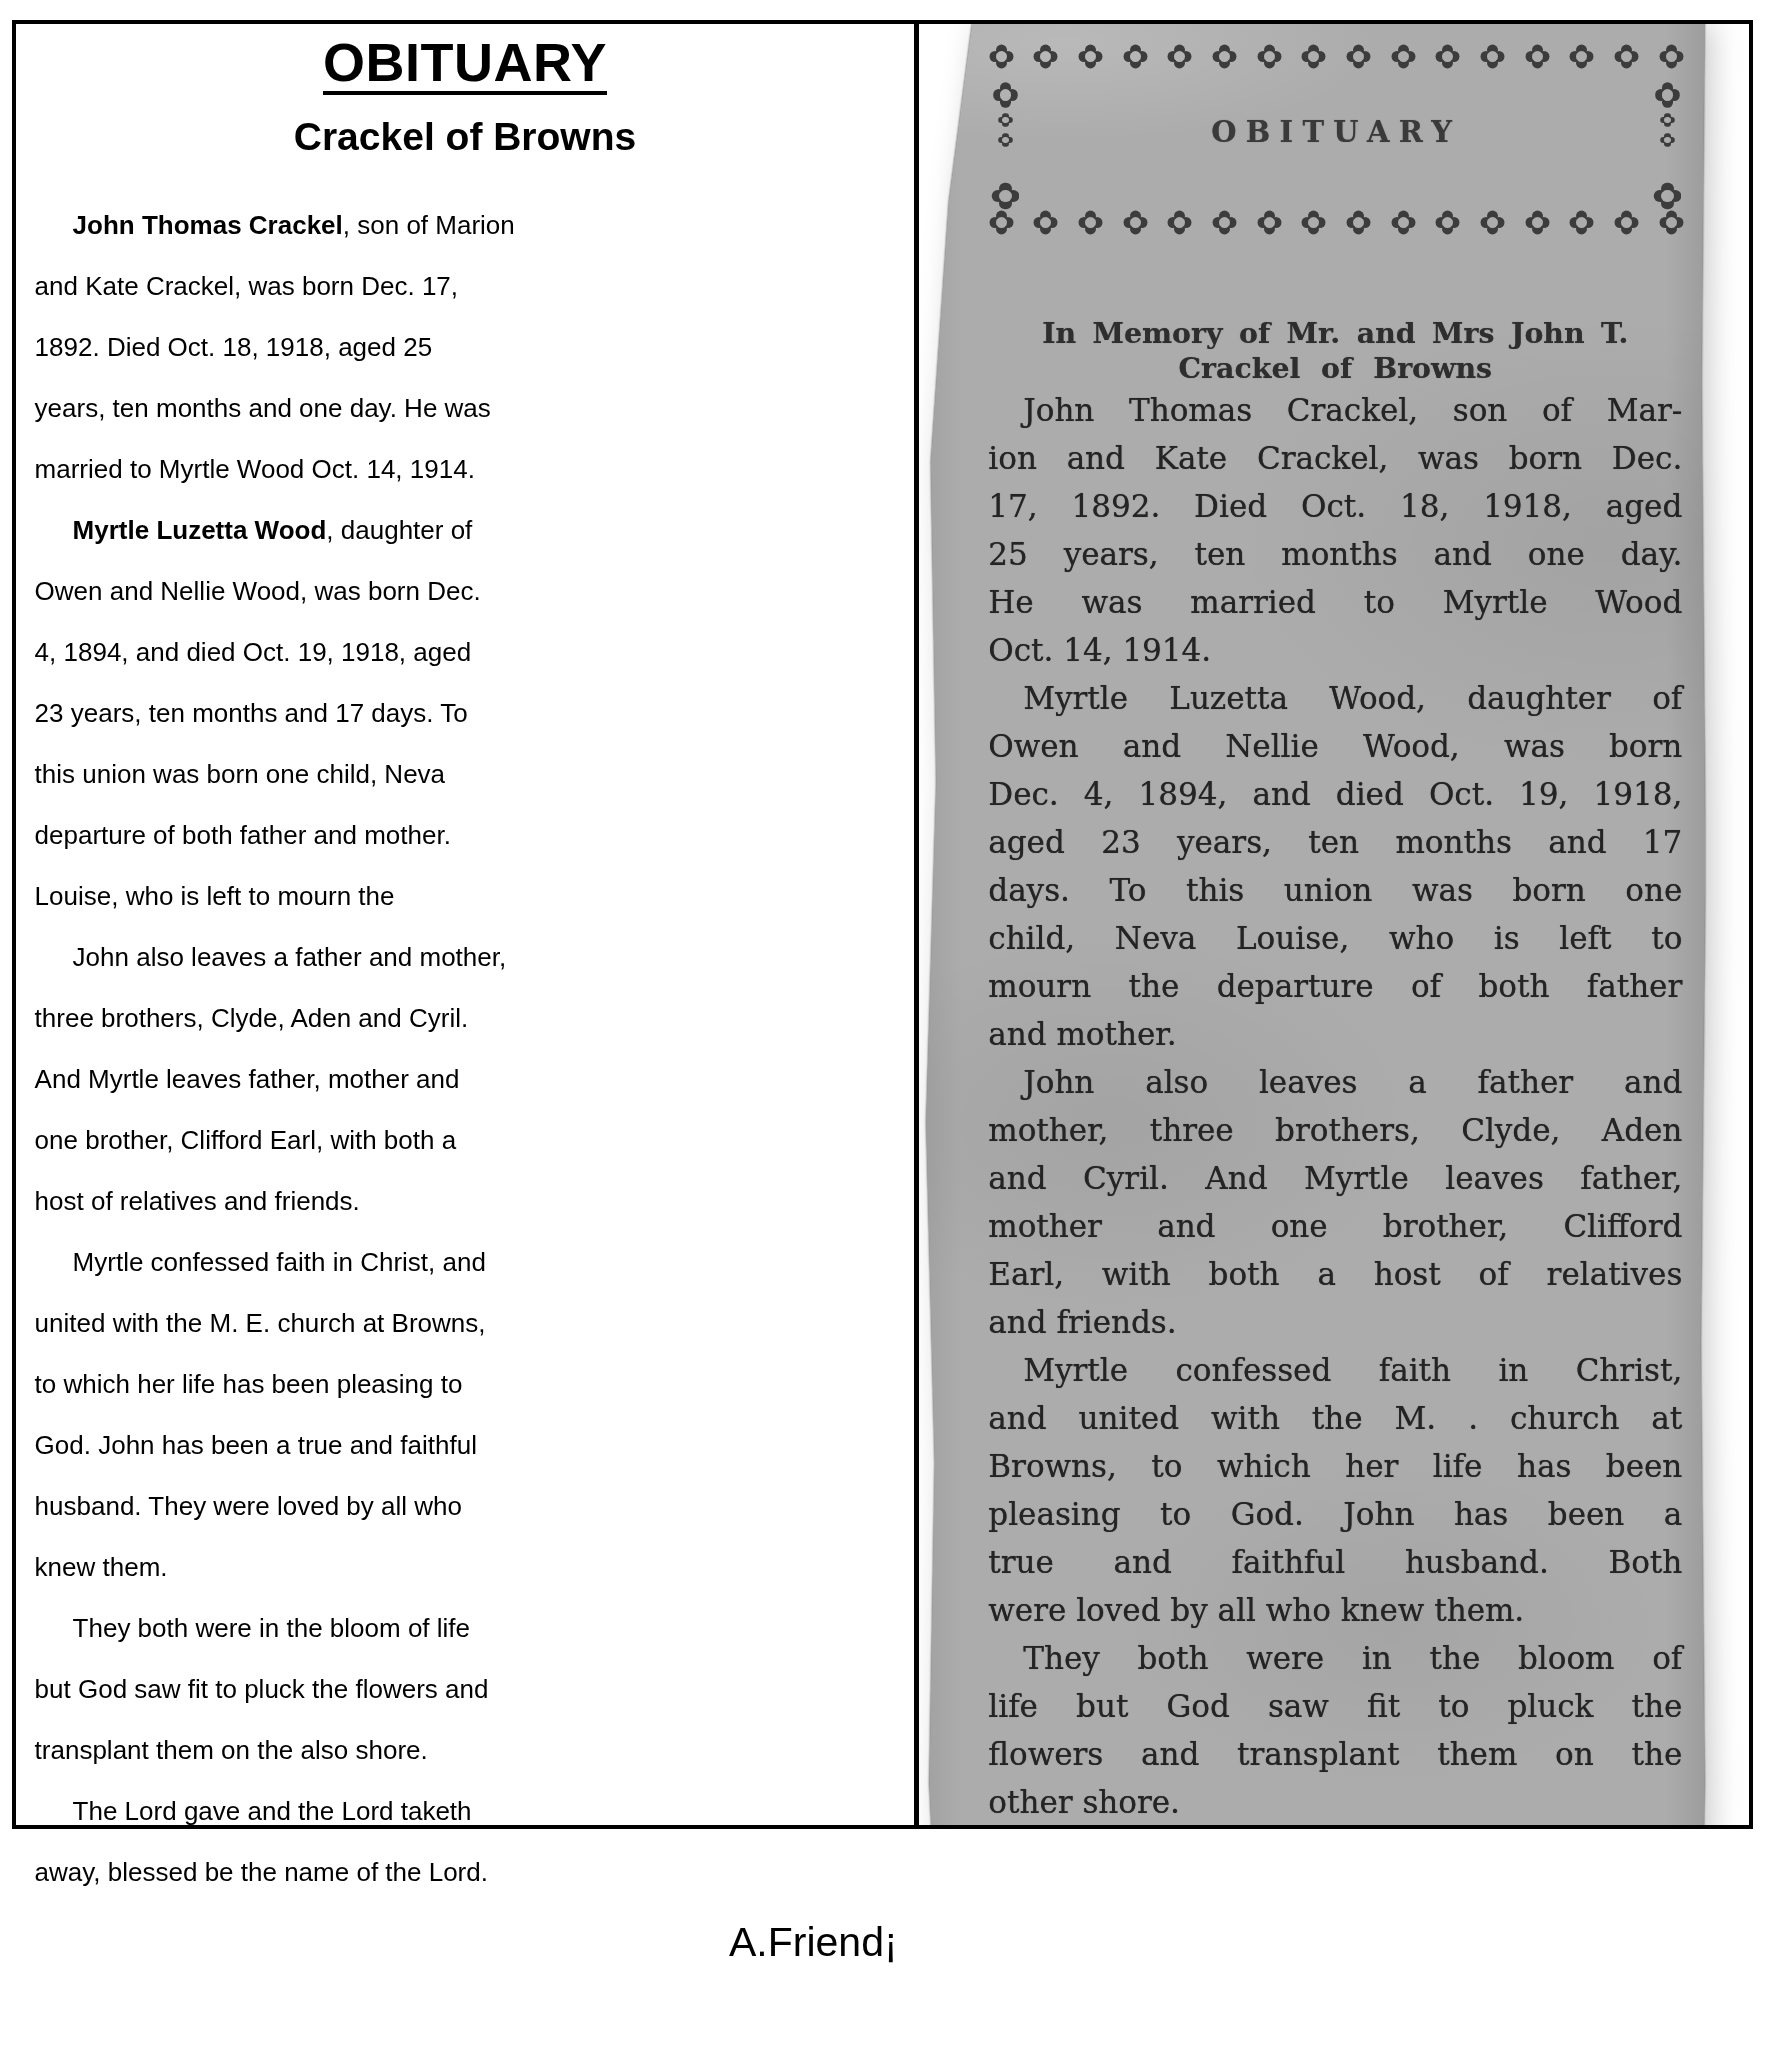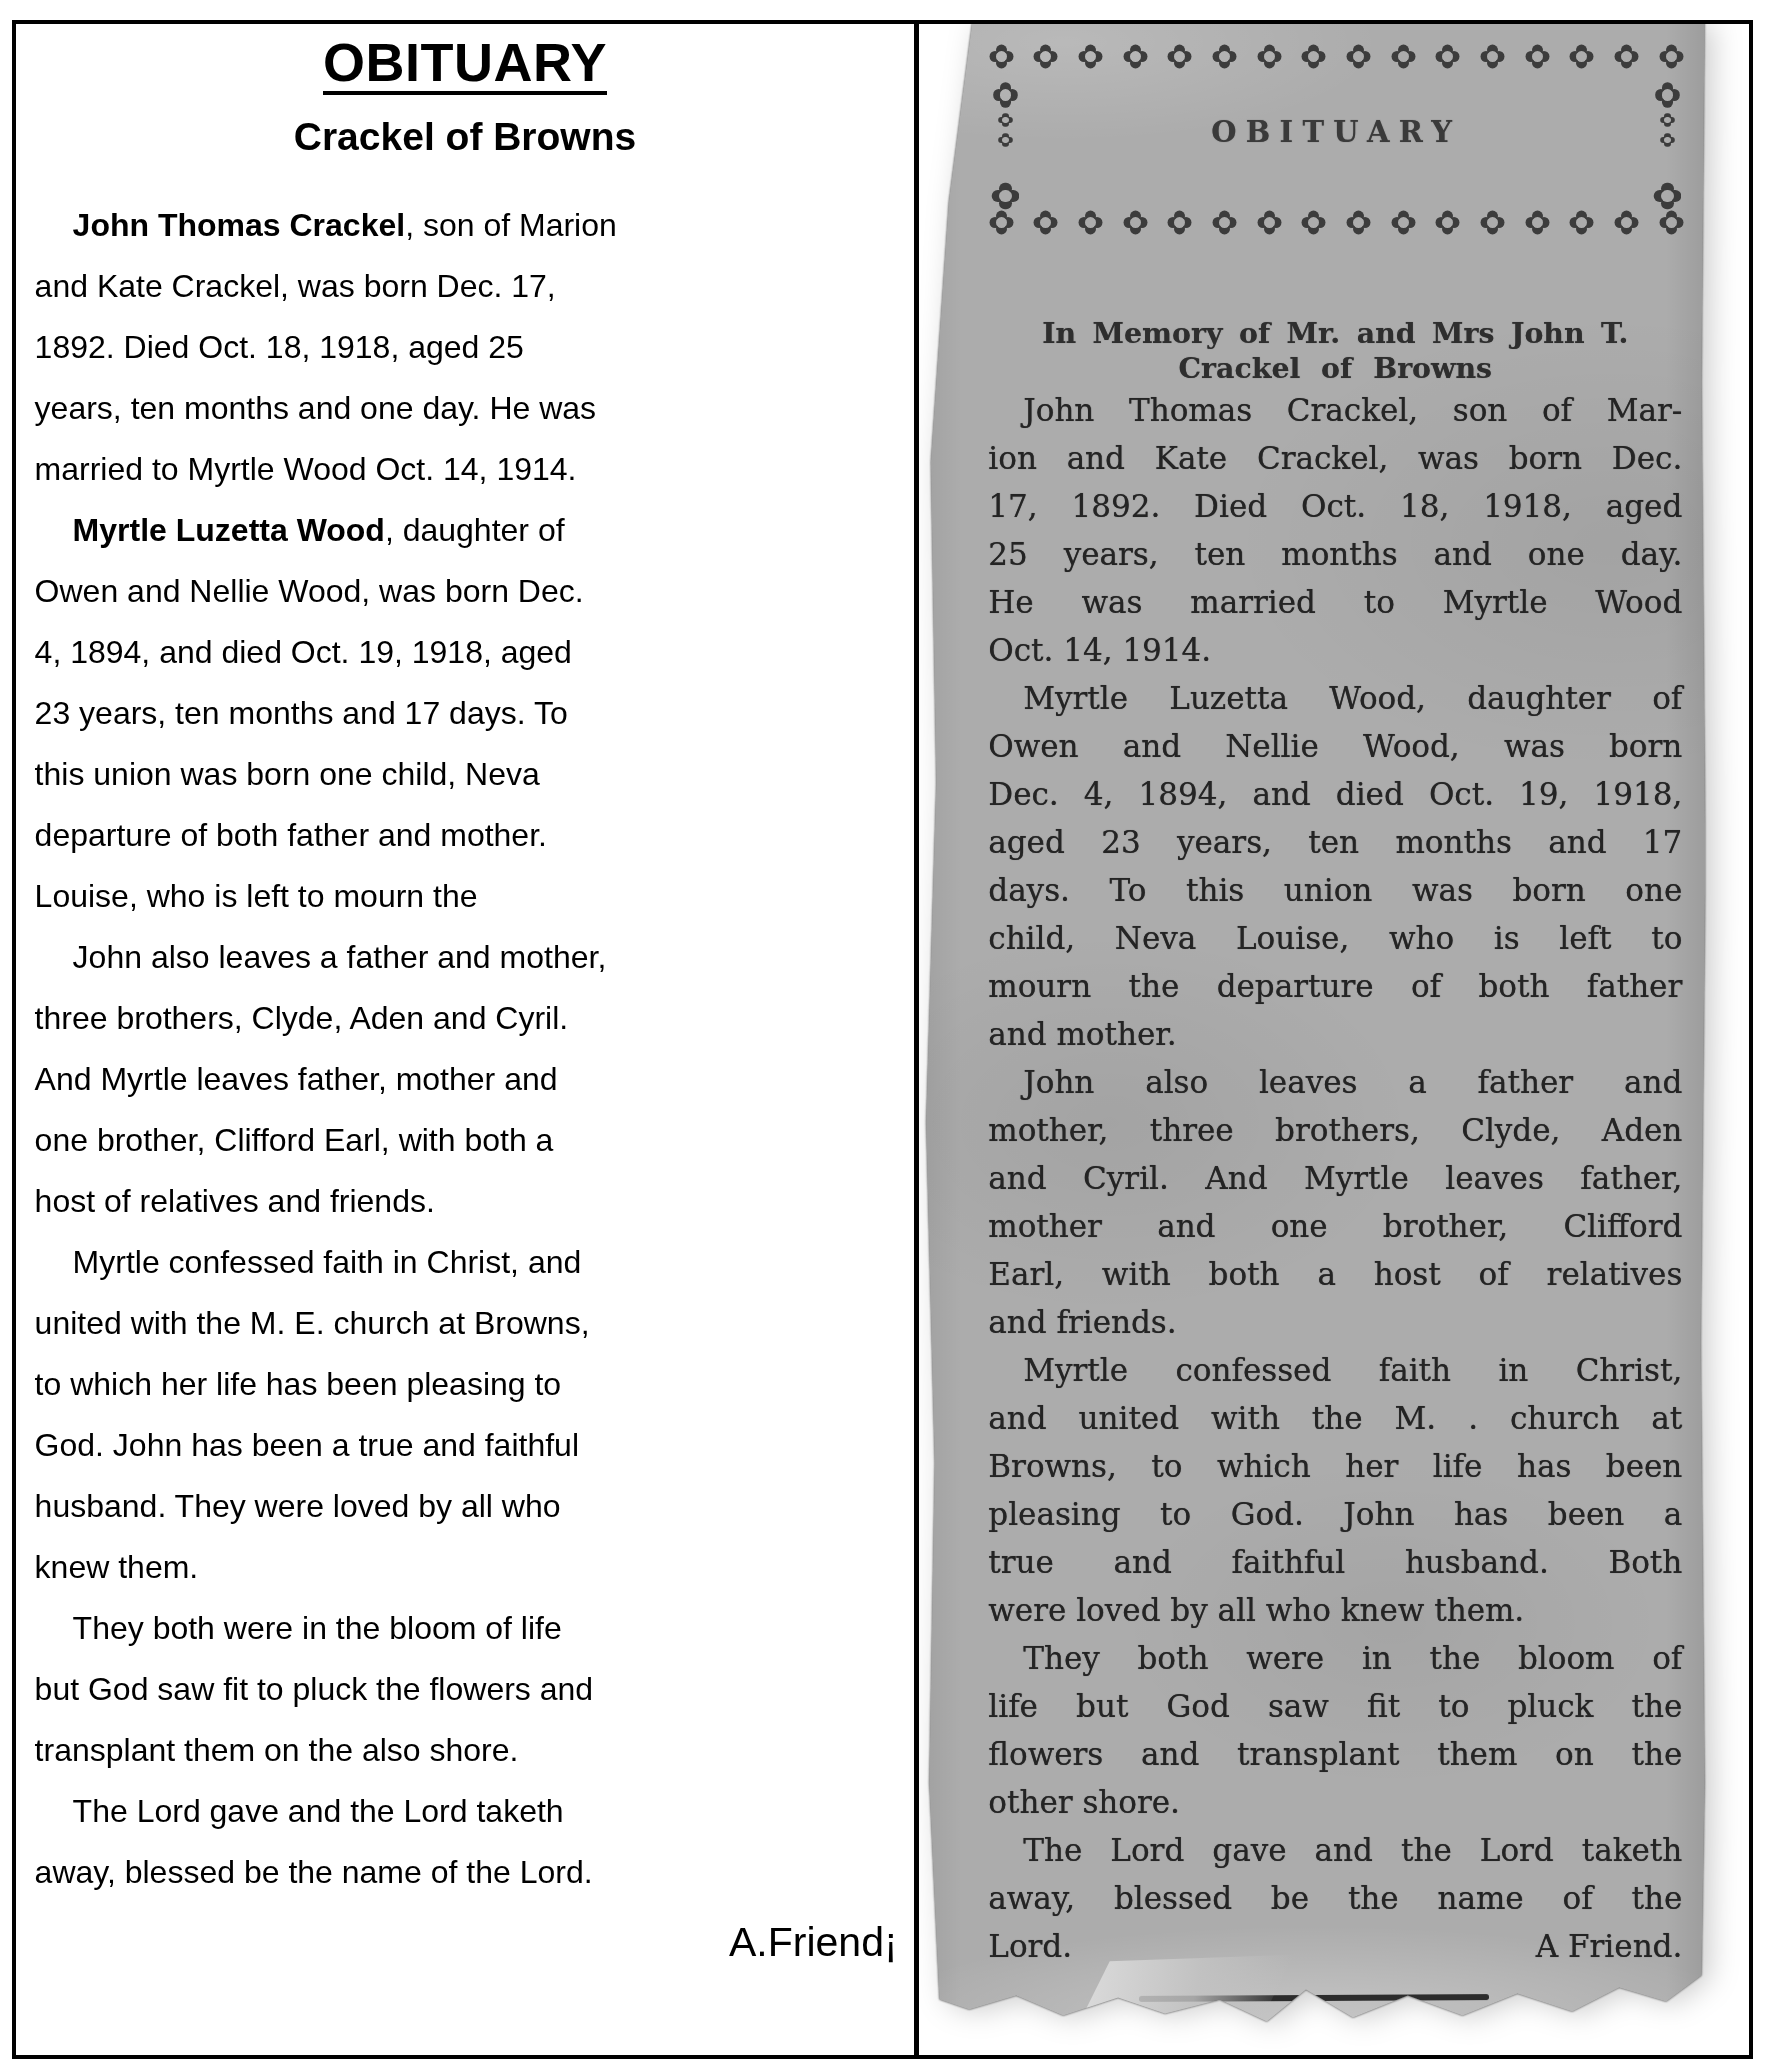--- a/index.html
+++ b/index.html
@@ -1,31 +1,31 @@
 <!DOCTYPE html>
 <html style="font-size:8.8px"><head>
 <meta charset="utf-8">
 <style>
   html,body{margin:0;padding:0;background:#ffffff;}
   body{width:1775px;height:2066px;position:relative;overflow:hidden;
        font-family:"Liberation Sans",sans-serif;-webkit-font-smoothing:antialiased;}
 
   
-  .frame{position:absolute;left:12px;top:19.7px;width:1741px;height:2039px;
+  .frame{position:absolute;left:12px;top:19.7px;width:1741px;height:1809px;
          border:4.9px solid #000;background:#000000;box-sizing:border-box;padding-left:15px;}
   .frame-inner{position:absolute;inset:0;}
 
   
   .transcript{position:absolute;left:0;top:0;width:898px;height:100%;background:#fff;
               color:#000;}
   .t-title{margin:7.7px 0 16.4px 0;text-align:center;font-size:54px;font-weight:bold;
            letter-spacing:0.5px;
            text-decoration:underline;text-decoration-thickness:4.4px;text-underline-offset:9.8px;}
   .t-sub{margin:0 0 32px 0;text-align:center;font-size:39px;font-weight:bold;line-height:53px;}
-  .t-body{padding:0 14.2px 0 18.6px;font-size:32px;line-height:61px;}
+  .t-body{padding:0 14.2px 0 18.6px;font-size:26px;line-height:61px;}
   .t-line{white-space:nowrap;}
   .t-line.first{text-indent:38px;}
   .t-sign{margin-top:8.8px;padding-right:16.4px;text-align:right;font-size:41px;line-height:61px;}
 
   
   .divider{position:absolute;left:898px;top:0;width:5.5px;height:100%;background:#000;}
 
   
   .scancol{position:absolute;left:903px;top:0;right:0;bottom:0;background:#fff;overflow:hidden;}
   .clipwrap{position:absolute;left:3.3px;top:-2.2px;width:783px;height:2002px;

